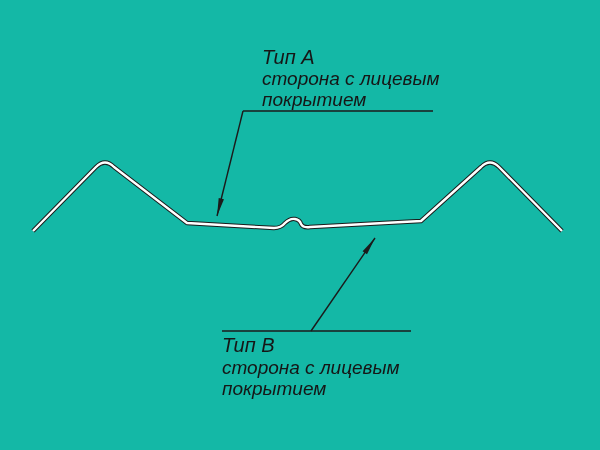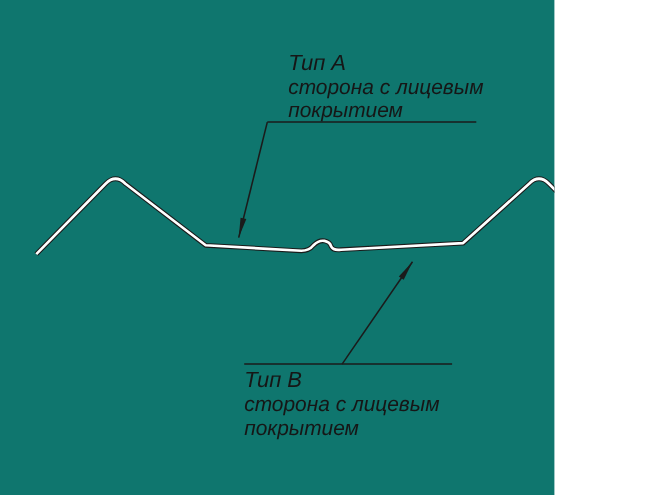--- a/index.html
+++ b/index.html
@@ -2,23 +2,23 @@
 <html><head>
 <meta charset="utf-8">
 <style>
   html, body {
     margin: 0;
     padding: 0;
     background: #ffffff;
   }
   .stage {
     position: relative;
-    width: 504px;
+    width: 600px;
     height: 450px;
-    background: #0f766e;
+    background: #14b8a6;
     overflow: hidden;
   }
   svg {
     display: block;
   }
   .profile-black {
     fill: none;
     stroke-width: 4.4;
     stroke-linejoin: round;
     stroke-linecap: butt;

